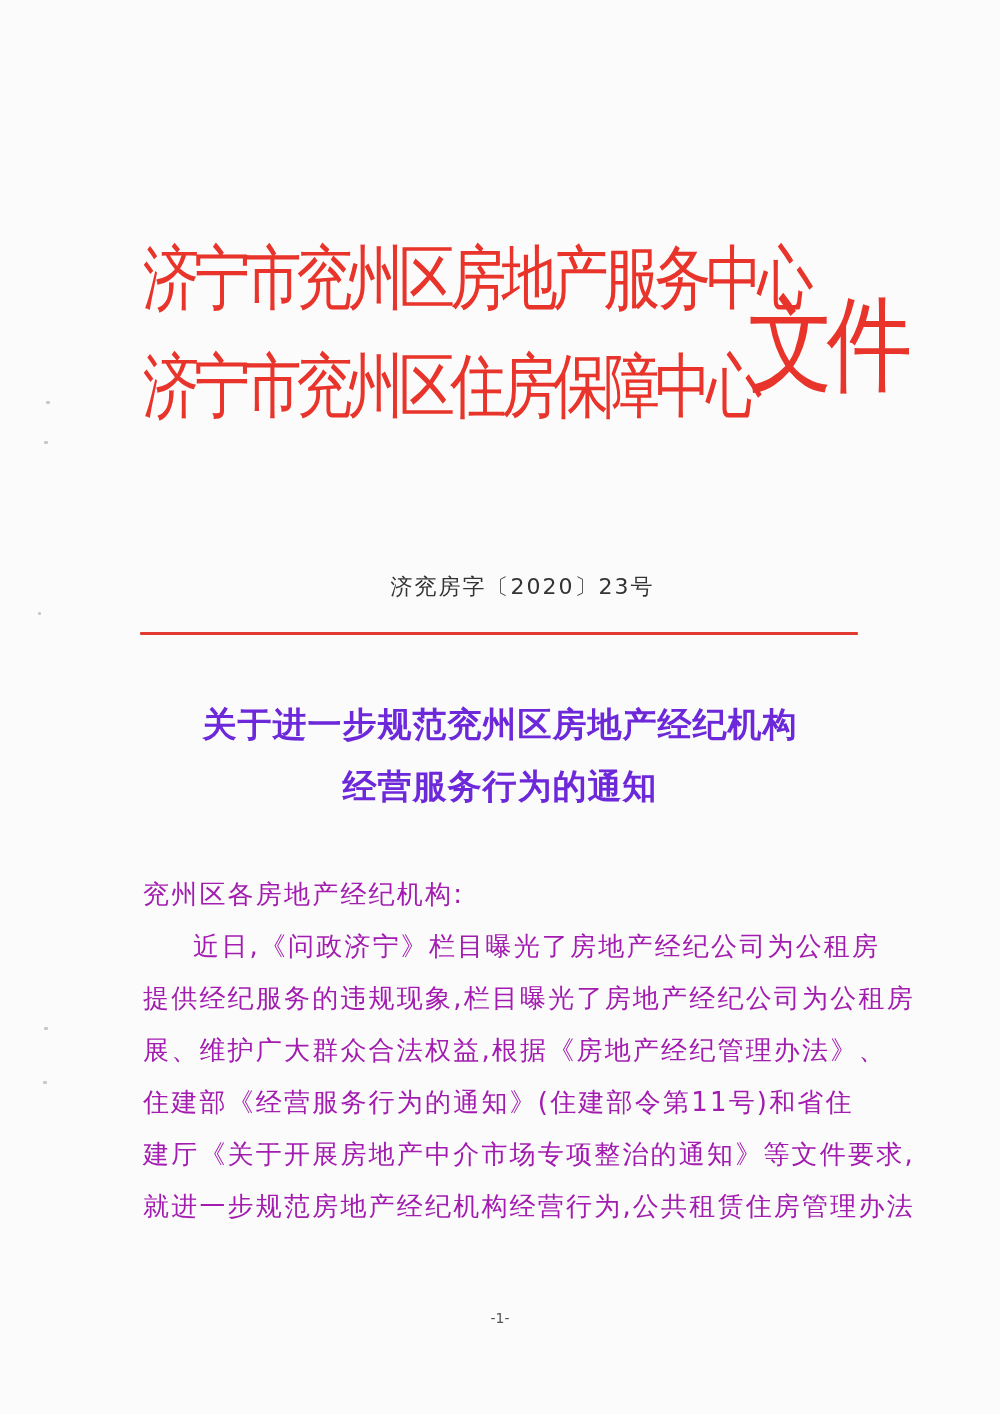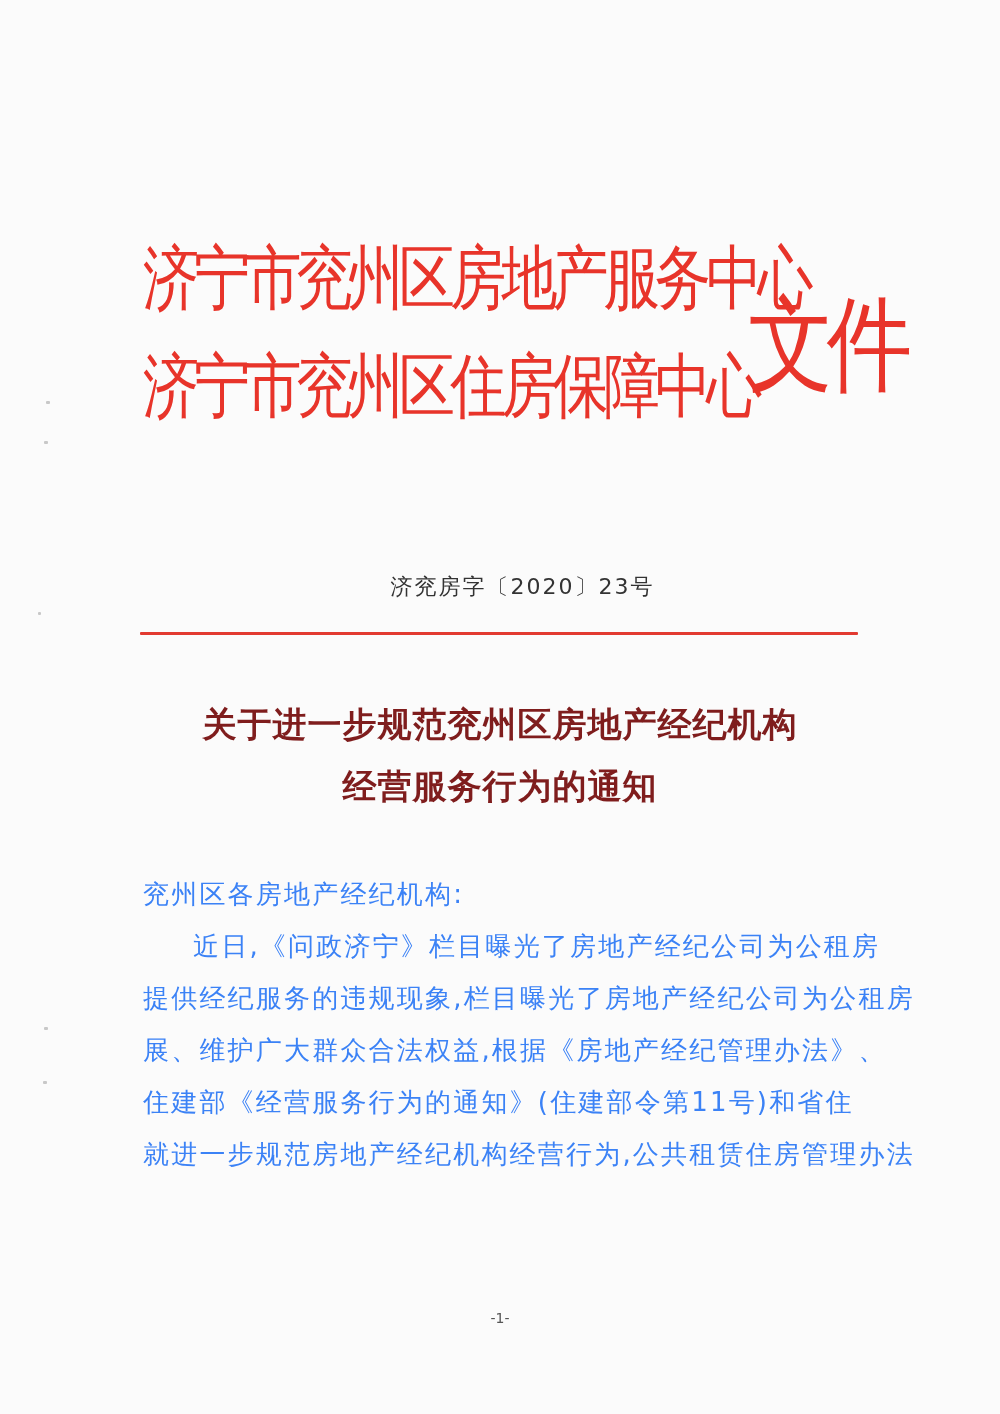--- a/index.html
+++ b/index.html
@@ -63,33 +63,33 @@
     background: #e23a30;
     border-radius: 1px;
   }
 
   .title {
     position: absolute;
     left: 0; right: 0;
     text-align: center;
     font-weight: bold;
     font-size: 34px;
-    color: #7f1d1d;
+    color: #6d28d9;
     letter-spacing: 1px;
   }
   .title.t1 { top: 702px; }
   .title.t2 { top: 764px; }
 
   .body-text {
     position: absolute;
     left: 143px;
     width: 720px;
     font-family: "DejaVu Sans", "Liberation Sans", sans-serif;
     font-size: 26px;
-    color: #3b82f6;
+    color: #a21caf;
     line-height: 52px;
     letter-spacing: 2.2px;
   }
   .salutation { top: 868px; }
   .para { top: 920px; }
   .para p { margin: 0; white-space: nowrap; }
   .para p.indent { text-indent: 50px; }
 
   .page-num {
     position: absolute;
@@ -126,20 +126,21 @@
   <div class="title t1">关于进一步规范兖州区房地产经纪机构</div>
   <div class="title t2">经营服务行为的通知</div>
 
   <div class="body-text salutation">兖州区各房地产经纪机构:</div>
 
   <div class="body-text para">
     <p class="indent">近日,《问政济宁》栏目曝光了房地产经纪公司为公租房</p>
     <p>提供经纪服务的违规现象,栏目曝光了房地产经纪公司为公租房</p>
     <p>展、维护广大群众合法权益,根据《房地产经纪管理办法》、</p>
     <p>住建部《经营服务行为的通知》(住建部令第11号)和省住</p>
+    <p>建厅《关于开展房地产中介市场专项整治的通知》等文件要求,</p>
     <p>就进一步规范房地产经纪机构经营行为,公共租赁住房管理办法</p>
   </div>
 
   <div class="page-num">-1-</div>
 
   <div class="speck" style="left:46px;top:401px;"></div>
   <div class="speck" style="left:44px;top:441px;"></div>
   <div class="speck" style="left:38px;top:612px;width:3px;"></div>
   <div class="speck" style="left:44px;top:1027px;"></div>
   <div class="speck" style="left:43px;top:1081px;"></div>

